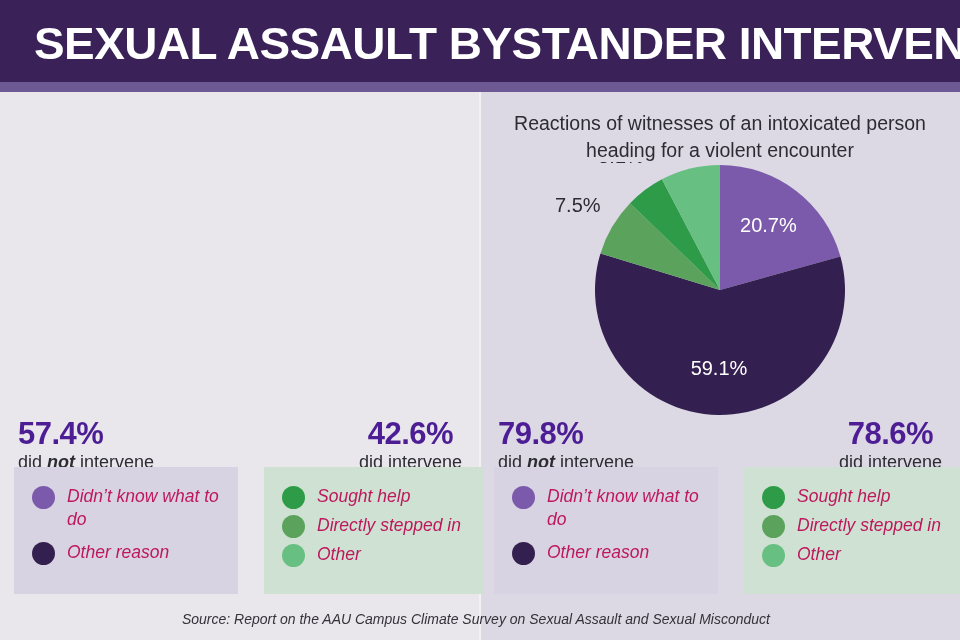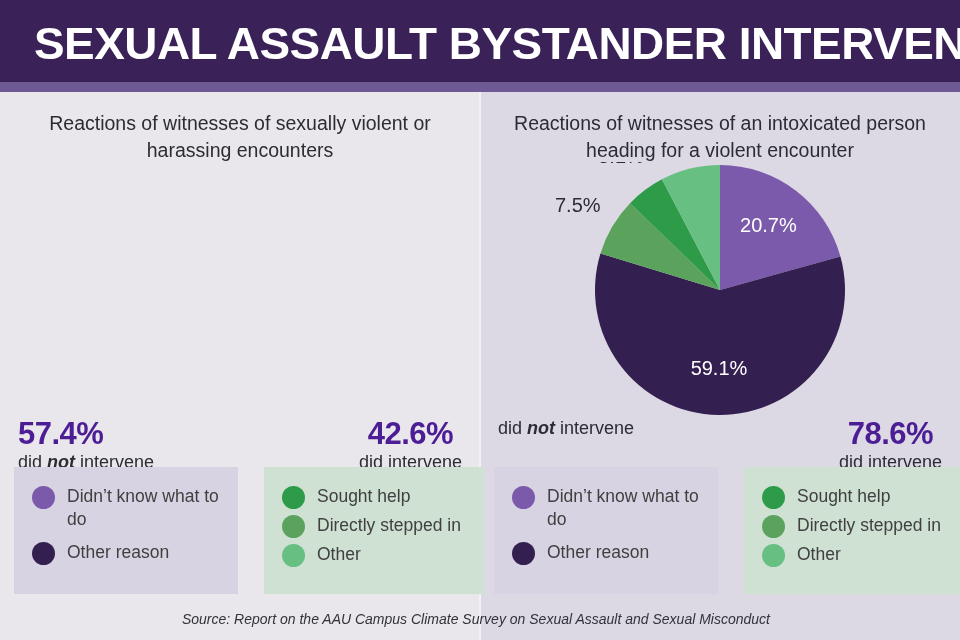--- a/index.html
+++ b/index.html
@@ -176,21 +176,22 @@
   .swatch {
     width: 23px; height: 23px;
     border-radius: 50%;
     flex: 0 0 23px;
     margin-right: 12px;
     margin-top: 1px;
   }
   .legend-label {
     font-size: 17.5px;
     line-height: 23px;
-    color: #404040;
+    color: #be185d;
+    font-style: italic;
   }
 
   
   .footer {
     position: absolute;
     left: 0; bottom: 0;
     width: 784px; height: 38px;
   }
   .source-text {
     position: absolute;
@@ -211,21 +212,20 @@
   <div class="panel-bg-right"></div>
   <div class="panel-divider"></div>
 
   <div class="header">
     <div class="header-title">SEXUAL ASSAULT BYSTANDER INTERVENTION</div>
     <div class="header-accent"></div>
   </div>
 
   <div class="chart-col left">
 
-    <div class="chart-title">Reactions of witnesses of sexually violent or harassing encounters</div>
 
 
     <div class="stats-row">
       <div class="stat not">
         <div class="stat-pct">57.4%</div>
         <div class="stat-cap"><span>did </span><span class="ital">not</span><span> intervene</span></div>
       </div>
       <div class="stat did">
         <div class="stat-pct">42.6%</div>
         <div class="stat-cap">did intervene</div>
@@ -278,20 +278,21 @@
             <text x="238.995721035459" y="207.99369615014285" class="pie-label-in">59.1%</text>
             <text x="97.80126462852215" y="44.306991577836015" class="pie-label-out">7.5%</text>
             <text x="141.01557641438686" y="-4.011680874928288" class="pie-label-out">5.1%</text>
             <text x="200.5129153925531" y="-32.20539987529861" class="pie-label-out">7.7%</text>
           </g>
       </svg>
     </div>
 
     <div class="stats-row">
       <div class="stat not">
+        <div class="stat-pct">79.8%</div>
         <div class="stat-cap"><span>did </span><span class="ital">not</span><span> intervene</span></div>
       </div>
       <div class="stat did">
         <div class="stat-pct">78.6%</div>
         <div class="stat-cap">did intervene</div>
       </div>
     </div>
 
     <div class="legend-row">
       <div class="legend-box purple">

